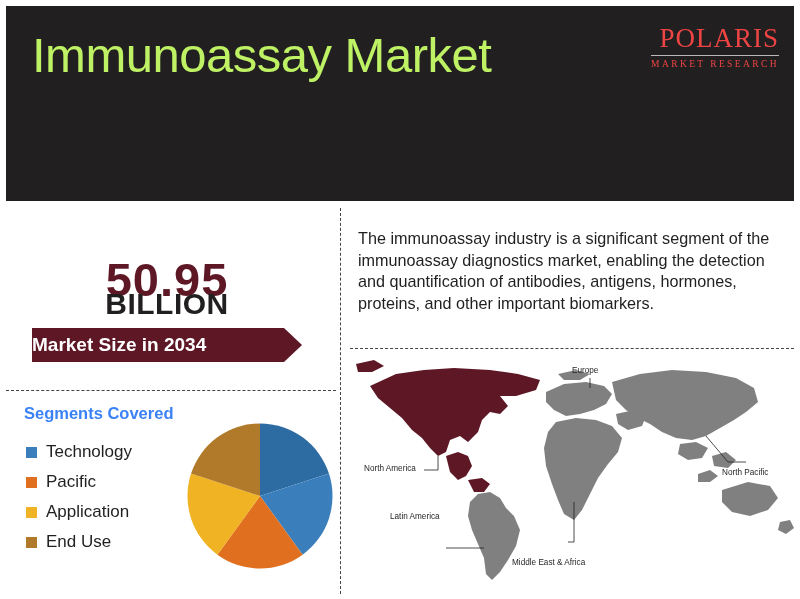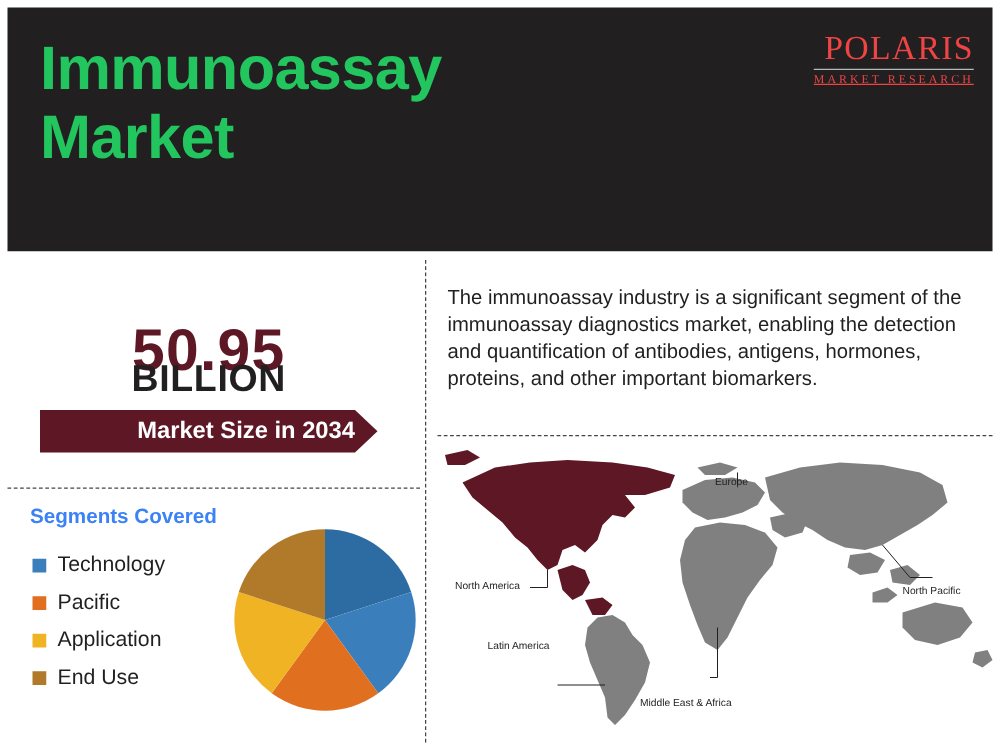--- a/index.html
+++ b/index.html
@@ -19,23 +19,23 @@
   .header {
     position: absolute;
     left: 6px; top: 6px;
     width: 788px; height: 195px;
     background: #211f20;
   }
   .header-title {
     position: absolute;
     left: 26px; top: 22px;
     width: 480px;
-    color: #22c55e;
+    color: #bef264;
     font-size: 49px;
-    font-weight: bold;
+    font-weight: normal;
     line-height: 1.12;
     letter-spacing: -0.5px;
   }
   .logo {
     position: absolute;
     right: 15px; top: 18px;
     text-align: right;
     color: #ef4444;
   }
   .logo-main {
@@ -47,21 +47,20 @@
   .logo-rule {
     width: 100%;
     height: 1px;
     background: #b9b9b9;
     margin: 3px 0 3px 0;
   }
   .logo-sub {
     font-family: "Liberation Serif", serif;
     font-size: 9.5px;
     letter-spacing: 2.4px;
-    text-decoration: underline;
   }
 
   
   .vdiv {
     position: absolute;
     left: 340px; top: 208px;
     width: 0; height: 386px;
     border-left: 1px dashed #444;
   }
   .hdiv-left {
@@ -106,21 +105,21 @@
   }
   .ribbon-body {
     position: absolute;
     left: 0; top: 0;
     width: 252px; height: 34px;
     background: #5d1725;
     color: #ffffff;
     font-size: 19px;
     font-weight: bold;
     line-height: 34px;
-    text-align: right;
+    text-align: left;
   }
   .ribbon-tip {
     position: absolute;
     left: 252px; top: 0;
     width: 0; height: 0;
     border-top: 17px solid transparent;
     border-bottom: 17px solid transparent;
     border-left: 18px solid #5d1725;
   }
 
@@ -275,19 +274,19 @@
       <g stroke="#211f20" stroke-width="0.8" fill="none">
         <path d="M88,104 L88,118 L74,118"></path>
         <path d="M240,36 L240,26"></path>
         <path d="M356,84 L378,110 L396,110"></path>
         <path d="M134,196 L110,196 L96,196"></path>
         <path d="M224,150 L224,190 L218,190"></path>
       </g>
     </svg>
 
     <div class="map-label" style="left:14px; top:112px;">North America</div>
-    <div class="map-label" style="left:222px; top:29px;">Europe</div>
+    <div class="map-label" style="left:222px; top:14px;">Europe</div>
     <div class="map-label" style="left:372px; top:116px;">North Pacific</div>
     <div class="map-label" style="left:40px; top:160px;">Latin America</div>
     <div class="map-label" style="left:162px; top:206px;">Middle East &amp; Africa</div>
   </div>
 
 </div>
 
 </body></html>

